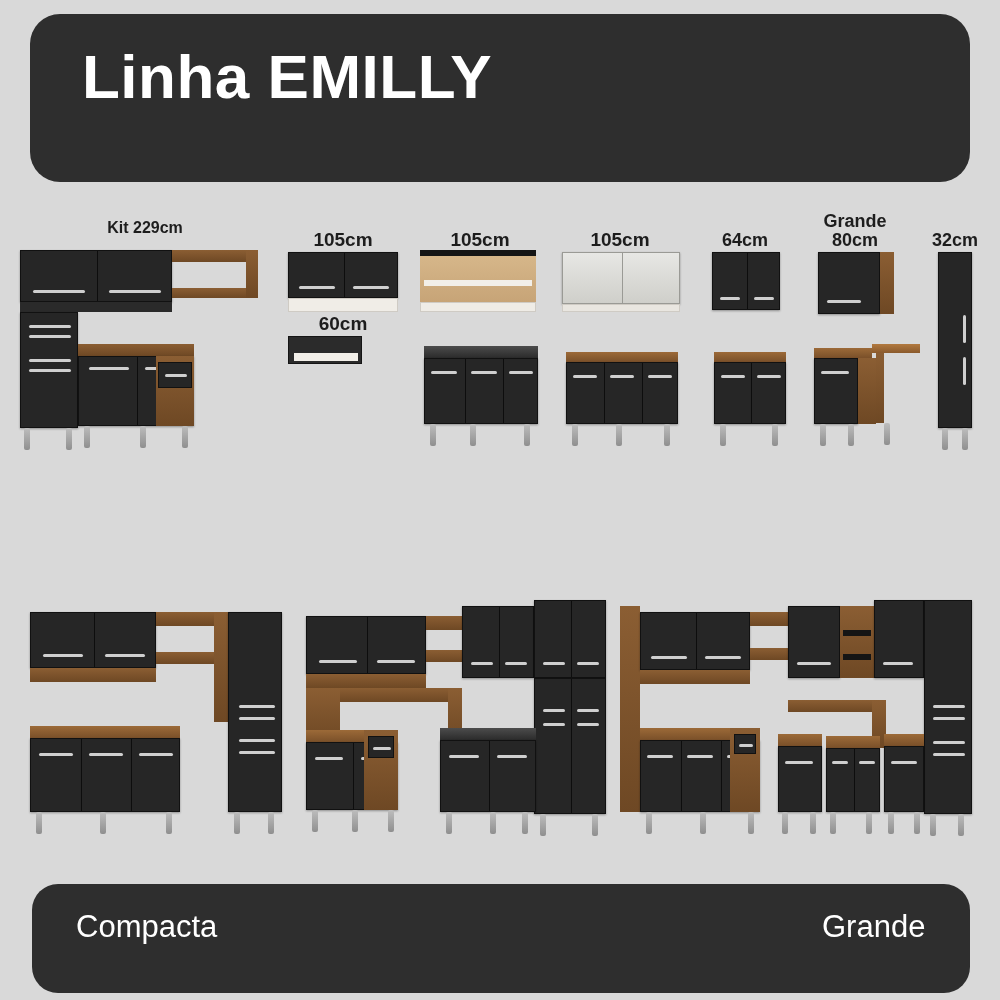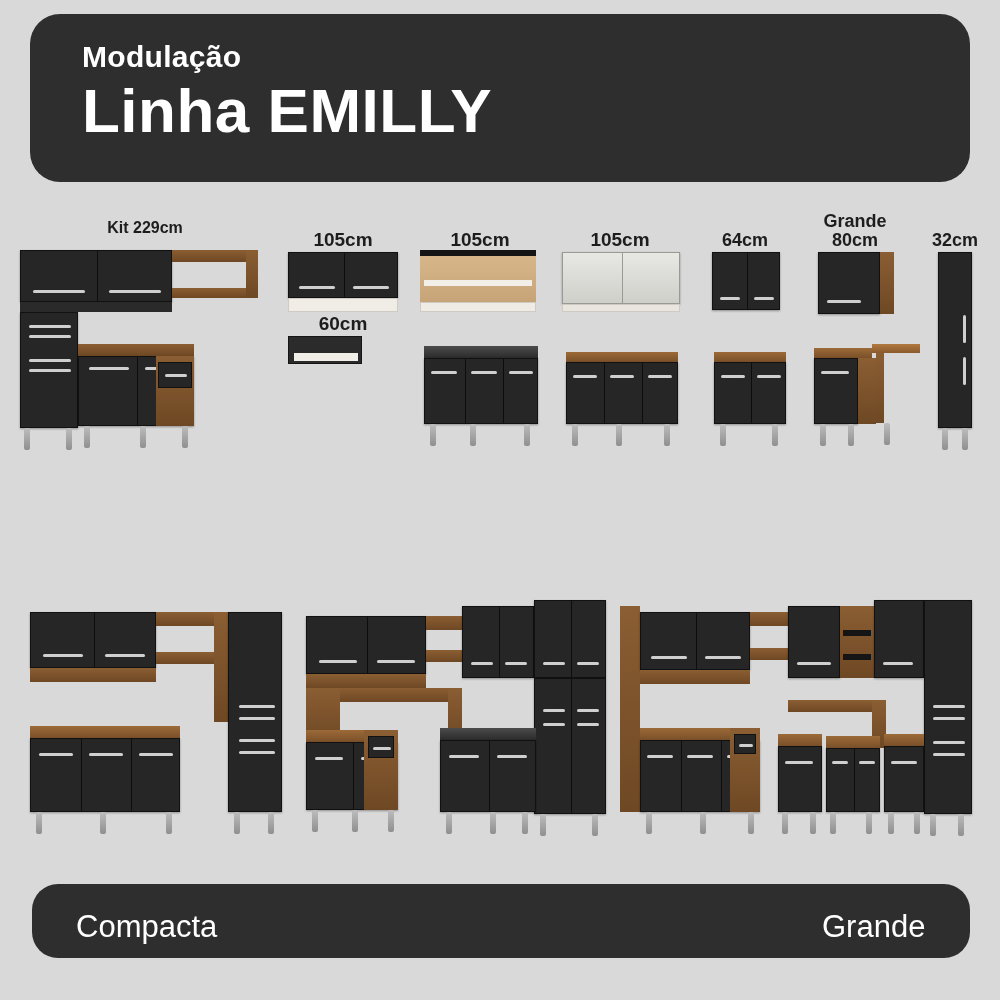--- a/index.html
+++ b/index.html
@@ -36,21 +36,21 @@
   #tagline-panel{
     left:32px;top:492px;width:938px;height:78px;
     display:flex;align-items:center;justify-content:center;
     border-radius:26px;
   }
   #tagline-panel .tagline{
     color:#ffffff;font-size:30px;font-weight:400;letter-spacing:.1px;
   }
 
   #footer-panel{
-    left:32px;top:884px;width:938px;height:74px;
+    left:32px;top:884px;width:938px;height:109px;
     border-radius:26px;
   }
   .foot-label{
     position:absolute;top:0;height:86px;display:flex;align-items:center;
     color:#ffffff;font-size:31px;font-weight:400;
   }
   #foot-1{left:44px;}
   #foot-2{left:418px;}
   #foot-3{left:790px;}
 
@@ -82,21 +82,20 @@
   
   .shelf{position:absolute;background:#f2efe9;}
   .shelf-dark{position:absolute;background:#151515;}
 </style>
 </head>
 <body>
 
 <div class="page">
 
   <div class="panel-dark" id="header-panel">
-    <div class="sub">Modulação</div>
     <div class="title">Linha EMILLY</div>
   </div>
 
   <div class="cap" style="left:55px;top:218px;width:180px;">Kit 229cm</div>
   <div class="cap" style="left:288px;top:230px;width:110px;font-size:19px;">105cm</div>
   <div class="cap" style="left:288px;top:314px;width:110px;font-size:19px;">60cm</div>
   <div class="cap" style="left:425px;top:230px;width:110px;font-size:19px;">105cm</div>
   <div class="cap" style="left:565px;top:230px;width:110px;font-size:19px;">105cm</div>
   <div class="cap" style="left:700px;top:231px;width:90px;font-size:18px;">64cm</div>
   <div class="cap" style="left:810px;top:212px;width:90px;font-size:18px;">Grande

